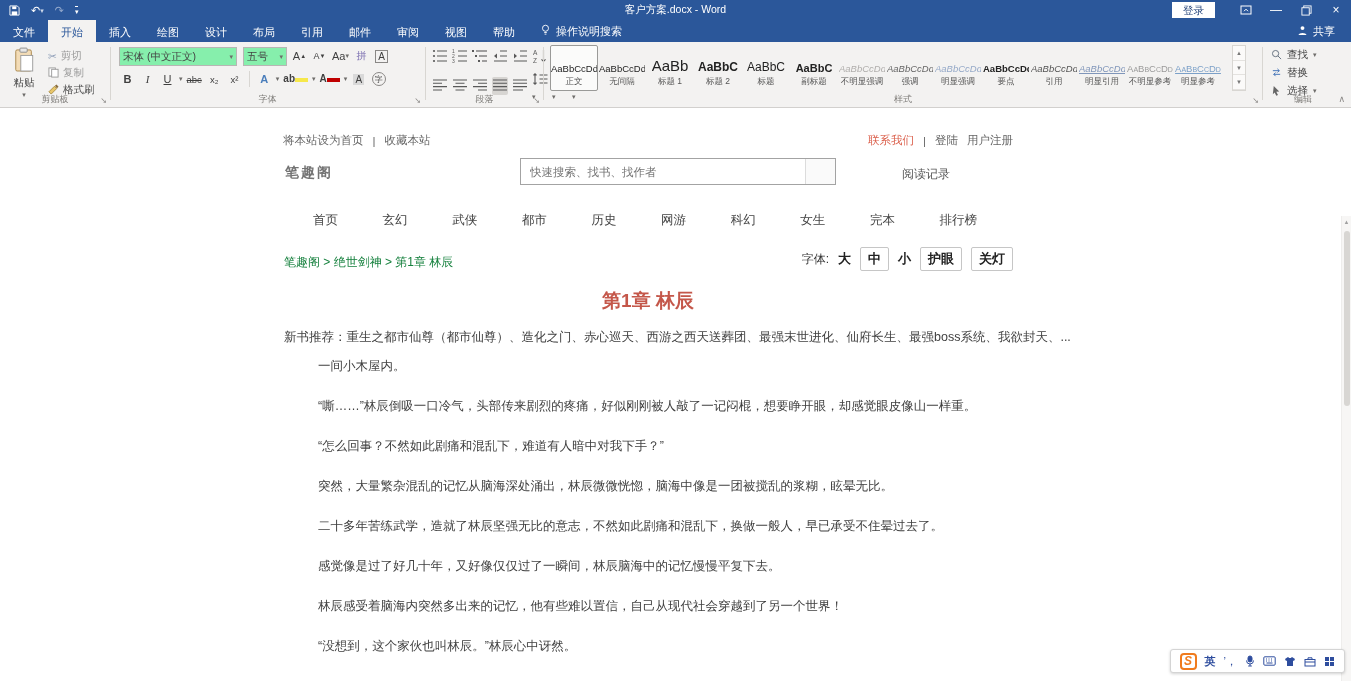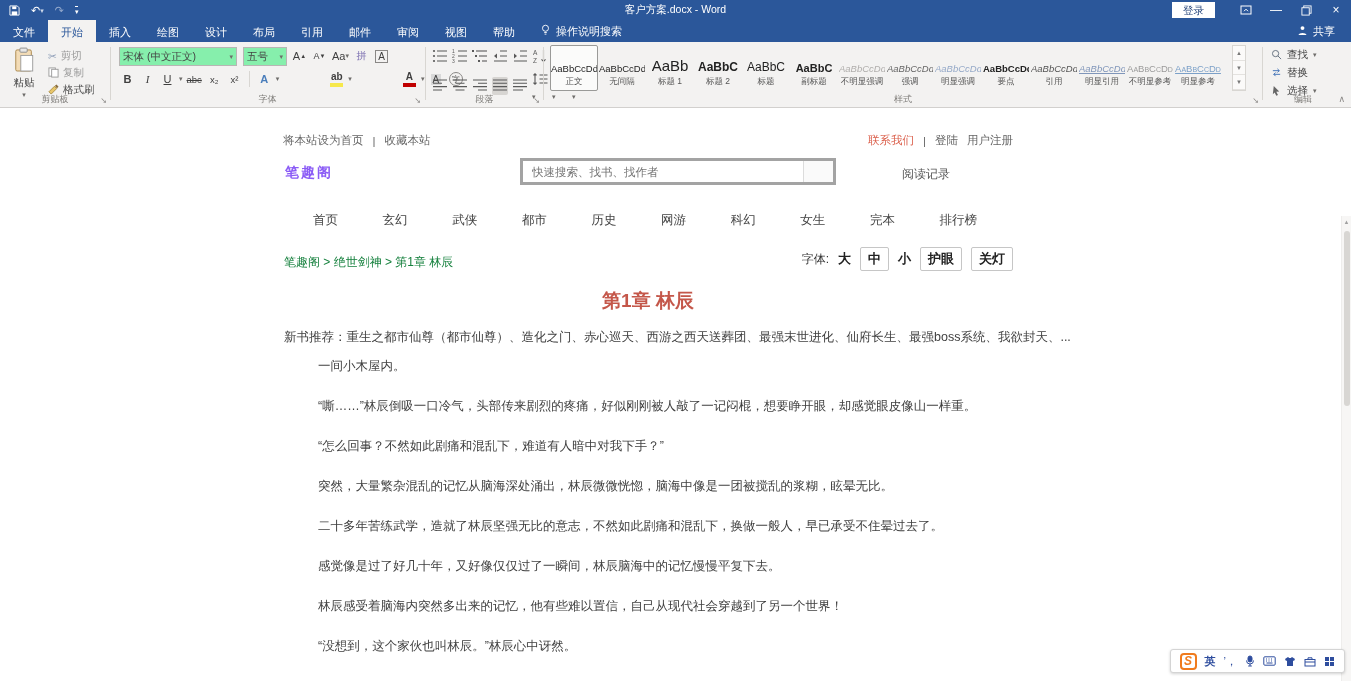--- a/index.html
+++ b/index.html
@@ -37,21 +37,21 @@
   .mini.en{color:#4a4a4a;}
   .combo{position:absolute;height:19px;background:#86efac;border:1px solid #b8b6b4;display:flex;align-items:center;font-size:10.5px;padding:0 3px;white-space:nowrap;overflow:hidden;}
   .combo .dd{margin-left:auto;padding-left:3px;}
   .frow{position:absolute;display:flex;align-items:center;gap:3px;}
   .fbtn{min-width:17px;height:18px;display:flex;align-items:center;justify-content:center;font-size:11px;color:#3f3f3f;padding:0 1px;border-radius:2px;}
   .fbtn small{font-size:6px;vertical-align:super;}
   .fbtn.serifB{font-weight:700;}
   .fbtn.serifI{font-style:italic;font-family:"Liberation Serif",serif;}
   .fbtn.und{text-decoration:underline;}
   .fbtn.strike{text-decoration:line-through;}
-  .bar-ic{display:flex;flex-direction:column;align-items:center;line-height:1;margin-left:46px;}
+  .bar-ic{display:flex;flex-direction:row;align-items:center;line-height:1;}
   .bar-ic b{font-size:10px;font-weight:600;}
   .bar-ic i{display:block;width:13px;height:4px;margin-top:1px;}
   .boxA{border:1px solid #8a8886;padding:0 2px;font-size:10px;}
   .circleA{border:1px solid #8a8886;border-radius:50%;width:14px;height:14px;display:flex;align-items:center;justify-content:center;font-size:8px;}
   .vsep{width:1px;height:16px;background:#d8d6d2;margin:0 3px;}
   .pic{width:16px;height:16px;}
   .pic path,.pic rect.ln{stroke:#595959;fill:none;stroke-width:1.1;}
   .pic .fl{fill:#595959;stroke:none;}
   .style-gallery{position:absolute;left:6px;top:3px;display:flex;height:46px;overflow:hidden;width:678px;}
   .style-item{width:48px;flex:0 0 48px;display:flex;flex-direction:column;justify-content:flex-end;align-items:center;padding:2px 1px;border:1px solid transparent;border-radius:2px;}
@@ -74,22 +74,22 @@
   .gal-scroll span{flex:1;display:flex;align-items:center;justify-content:center;font-size:6px;color:#777;border-bottom:1px solid #e4e2df;}
   .erow{position:absolute;left:8px;display:flex;align-items:center;gap:5px;font-size:10.5px;color:#444;white-space:nowrap;}
   .collapse{position:absolute;right:6px;bottom:3px;font-size:9px;color:#8a8886;}
 
   
   #doc{position:absolute;top:108px;left:0;right:0;bottom:0;background:#fff;}
   #page{position:absolute;left:283px;top:0;width:800px;height:100%;}
   .row-top{position:absolute;top:25px;left:0;width:730px;display:flex;justify-content:space-between;font-size:11.5px;color:#666;align-items:flex-end;}
   .row-top .rt-left,.row-top .rt-right{display:flex;gap:9px;align-items:center;}
   .red-link{color:#db5f4b;}
-  .site-name{position:absolute;left:2px;top:56px;font-size:14px;font-weight:600;color:#8b5cf6;letter-spacing:2px;}
-  .searchbox{position:absolute;left:237px;top:50px;width:316px;height:27px;border:3px solid #a3a3a3;display:flex;}
+  .site-name{position:absolute;left:2px;top:56px;font-size:14px;font-weight:600;color:#737373;letter-spacing:2px;}
+  .searchbox{position:absolute;left:237px;top:50px;width:316px;height:27px;border:1px solid #a3a3a3;display:flex;}
   .searchbox input{flex:1;border:none;outline:none;font-size:11.5px;color:#999;padding:0 9px;background:transparent;font-family:inherit;}
   .search-btn{width:30px;border-left:1px solid #dcdcdc;background:#fafafa;}
   .reading{position:absolute;left:619px;top:58px;font-size:12px;color:#555;}
   .navrow{position:absolute;top:104px;left:30px;width:664px;display:flex;justify-content:space-between;font-size:12.5px;color:#444;}
   .bc{position:absolute;top:146px;left:1px;font-size:12px;color:#15803d;}
   .fctrl{position:absolute;top:139px;right:70px;display:flex;align-items:center;gap:9px;font-size:12px;color:#333;}
   .fopt{font-weight:700;font-size:13px;color:#222;}
   .fopt.boxed{border:1px solid #c6c6c6;border-radius:2px;padding:2px 7px;background:#fff;}
   .chapter{position:absolute;top:180px;left:0;width:730px;text-align:center;font-size:19px;color:#c4574a;}
   .paras{position:absolute;top:222px;left:1px;width:799px;}

